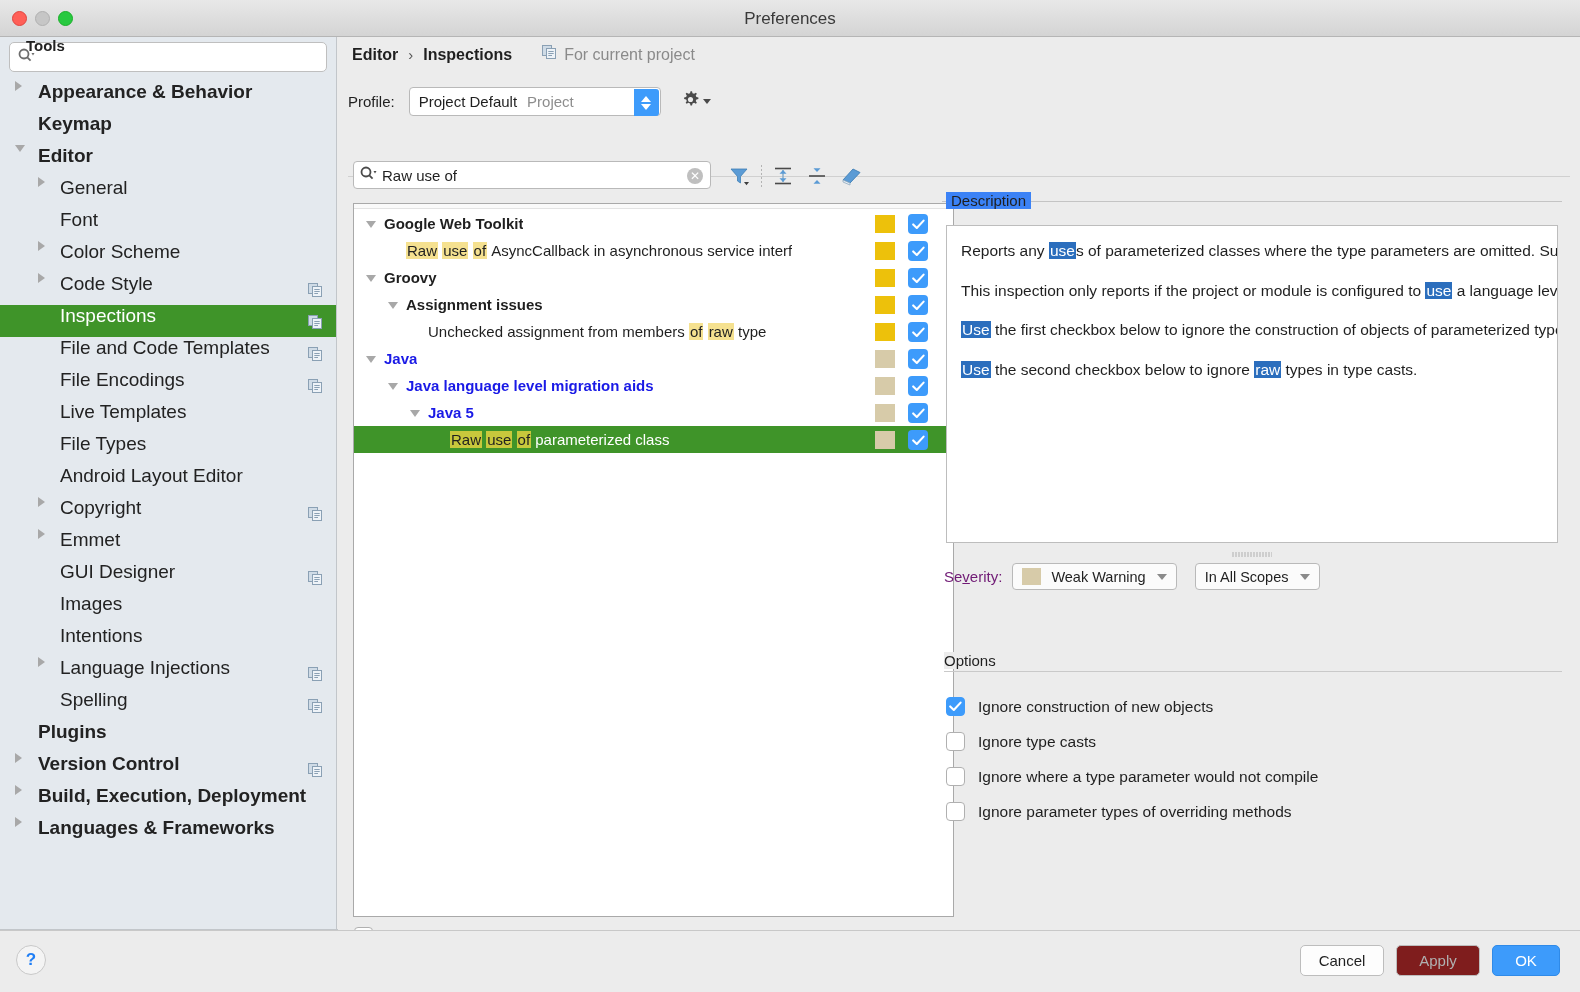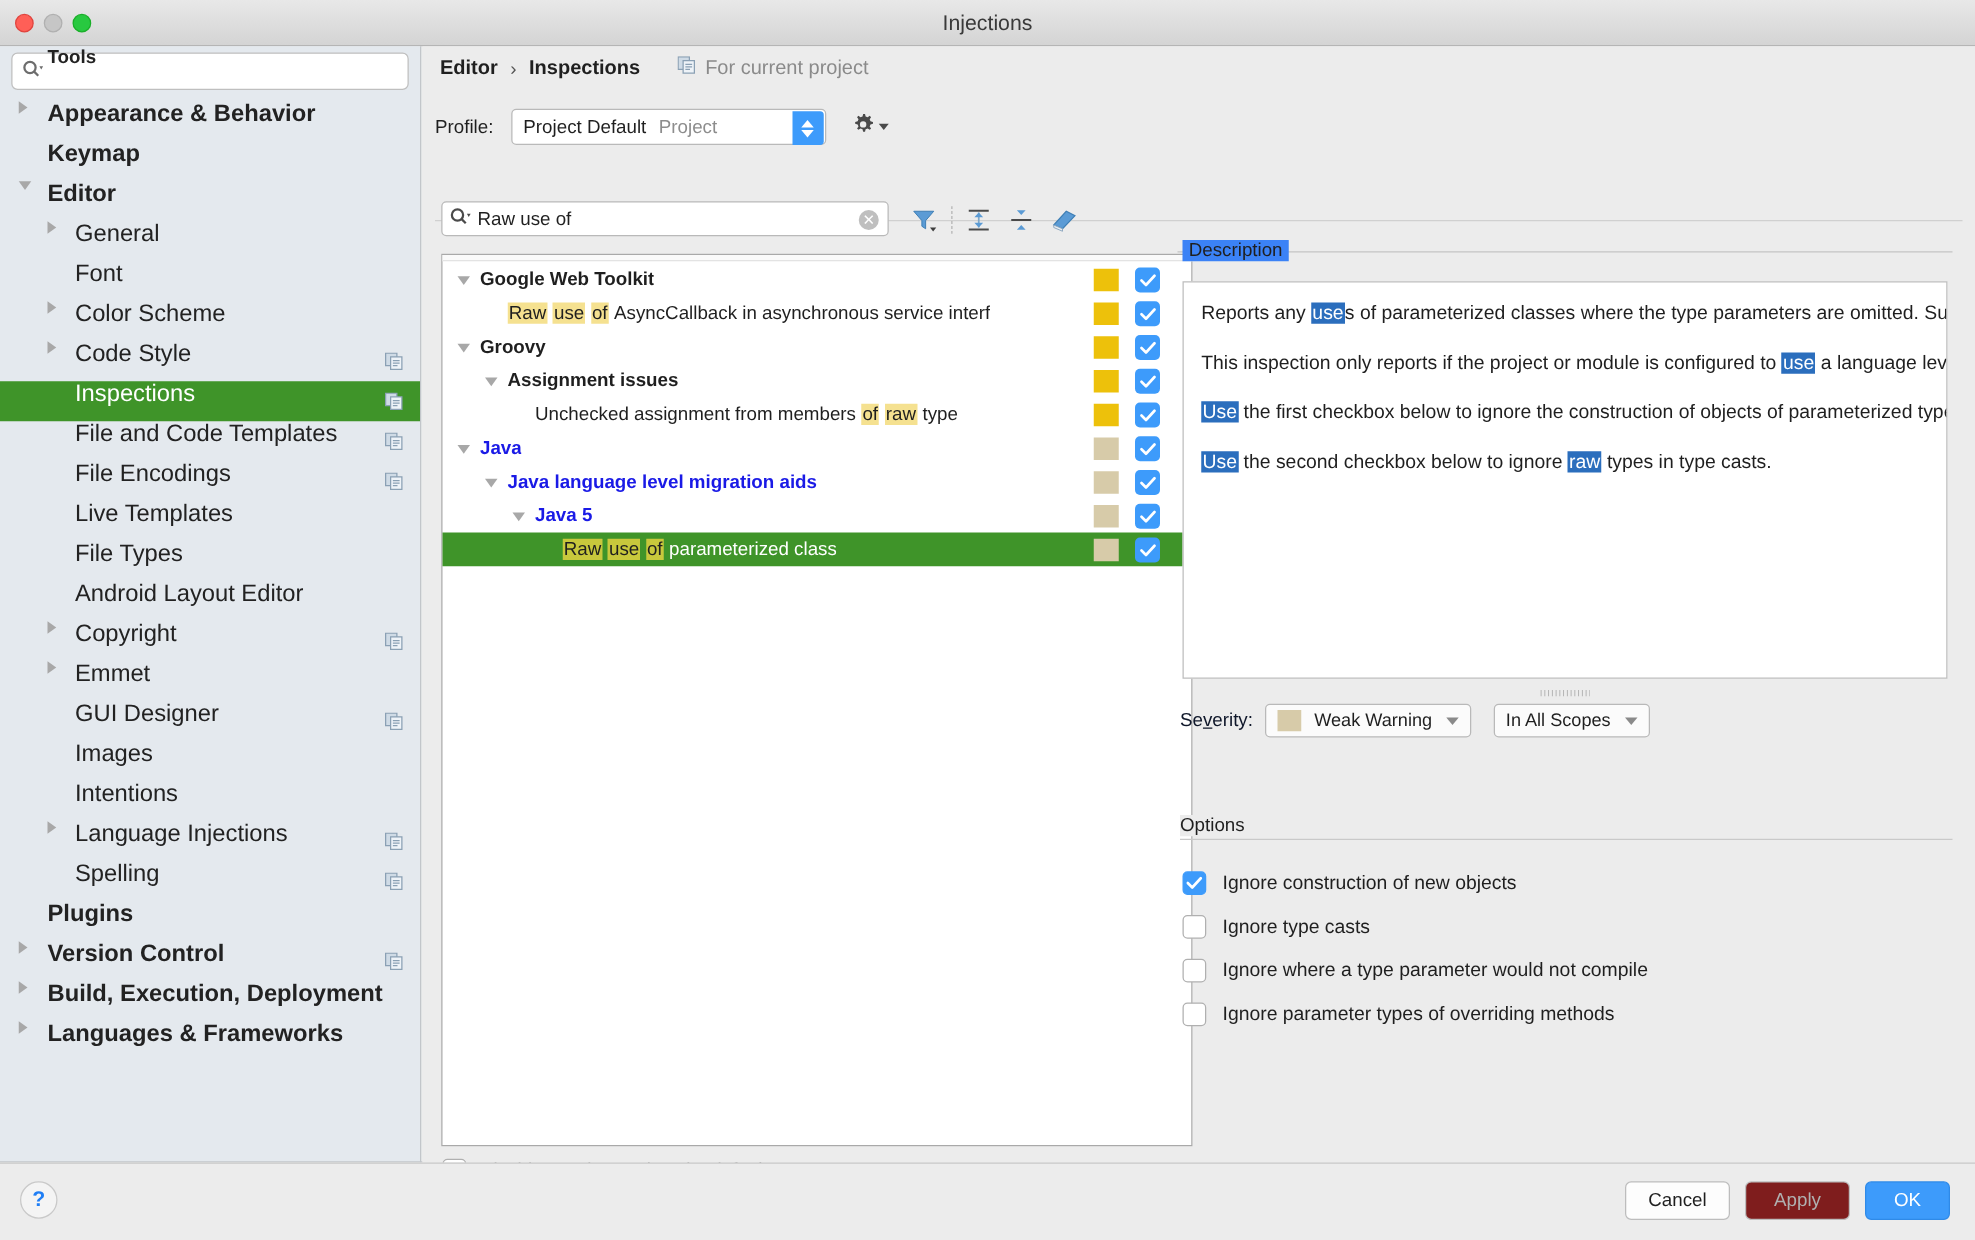--- a/index.html
+++ b/index.html
@@ -175,21 +175,21 @@
   .desc-body p { margin-bottom: 17px; }
   .dhl { background: #2b6ebd; color: #fff; padding: 0 1px; }
   .grip {
     position: absolute; left: 290px; top: 348px; width: 40px; height: 7px;
     background: repeating-linear-gradient(to right, #b0b0b0 0 1px, transparent 1px 3px);
     background-position: center; background-repeat: repeat-x; background-size: 3px 5px;
   }
 
   
   .sev-row { position: absolute; left: 606px; top: 526px; display: flex; align-items: center; }
-  .sev-label { font-size: 15px; color: #0f172a; margin-right: 10px; }
+  .sev-label { font-size: 15px; color: #701a75; margin-right: 10px; }
   .sev-label u { text-decoration: underline; }
   .combo-sm {
     height: 27px; border: 1px solid #b9b9b9; border-radius: 4px; background: #fbfbfb;
     display: flex; align-items: center; padding: 0 9px; font-size: 14.5px; color: #1f1f1f; cursor: pointer;
   }
   .combo-sm .swatch { width: 19px; height: 17px; background: #d7cba9; margin-right: 10px; }
   .combo-sm .carc { margin-left: 11px; width: 0; height: 0;
     border-left: 5px solid transparent; border-right: 5px solid transparent; border-top: 6px solid #8a8a8a; }
 
   
@@ -221,21 +221,21 @@
 <body>
 
 <div class="window">
 
   <div class="titlebar">
     <div class="traffic">
       <div class="tl red"></div>
       <div class="tl yellow"></div>
       <div class="tl green"></div>
     </div>
-    <div class="title-text">Injections</div>
+    <div class="title-text">Preferences</div>
   </div>
 
   <div class="sidebar">
     <div class="sb-search">
       <span class="mag">
         <svg width="17" height="14" viewBox="0 0 17 14">
           <circle cx="6" cy="6" r="4.5" fill="none" stroke="#6d6d6d" stroke-width="1.8"></circle>
           <line x1="9.3" y1="9.3" x2="12.6" y2="12.6" stroke="#6d6d6d" stroke-width="1.8"></line>
           <path d="M13.5 5 L16.5 5 L15 7.5 Z" fill="#6d6d6d"></path>
         </svg>
@@ -383,21 +383,21 @@
         </div>
         <div class="sb-item lvl0 bold">
           <span class="twisty tw-right"></span>
           <span class="lbl">Build, Execution, Deployment</span>
         </div>
         <div class="sb-item lvl0 bold">
           <span class="twisty tw-right"></span>
           <span class="lbl">Languages &amp; Frameworks</span>
         </div>
       </div>
-    <div class="sb-partial" id="sidebar-partial"><span style="margin-left:24px">Tools</span></div>
+    <div class="sb-partial" id="sidebar-partial"><span style="margin-left:12px">Tools</span></div>
   </div>
   <div class="sb-bottom-line"></div>
 
   <div class="main">
 
     <div class="breadcrumb">
       <span class="bc-a">Editor</span>
       <span class="bc-sep">›</span>
       <span class="bc-b">Inspections</span>
       <span class="bc-proj">

